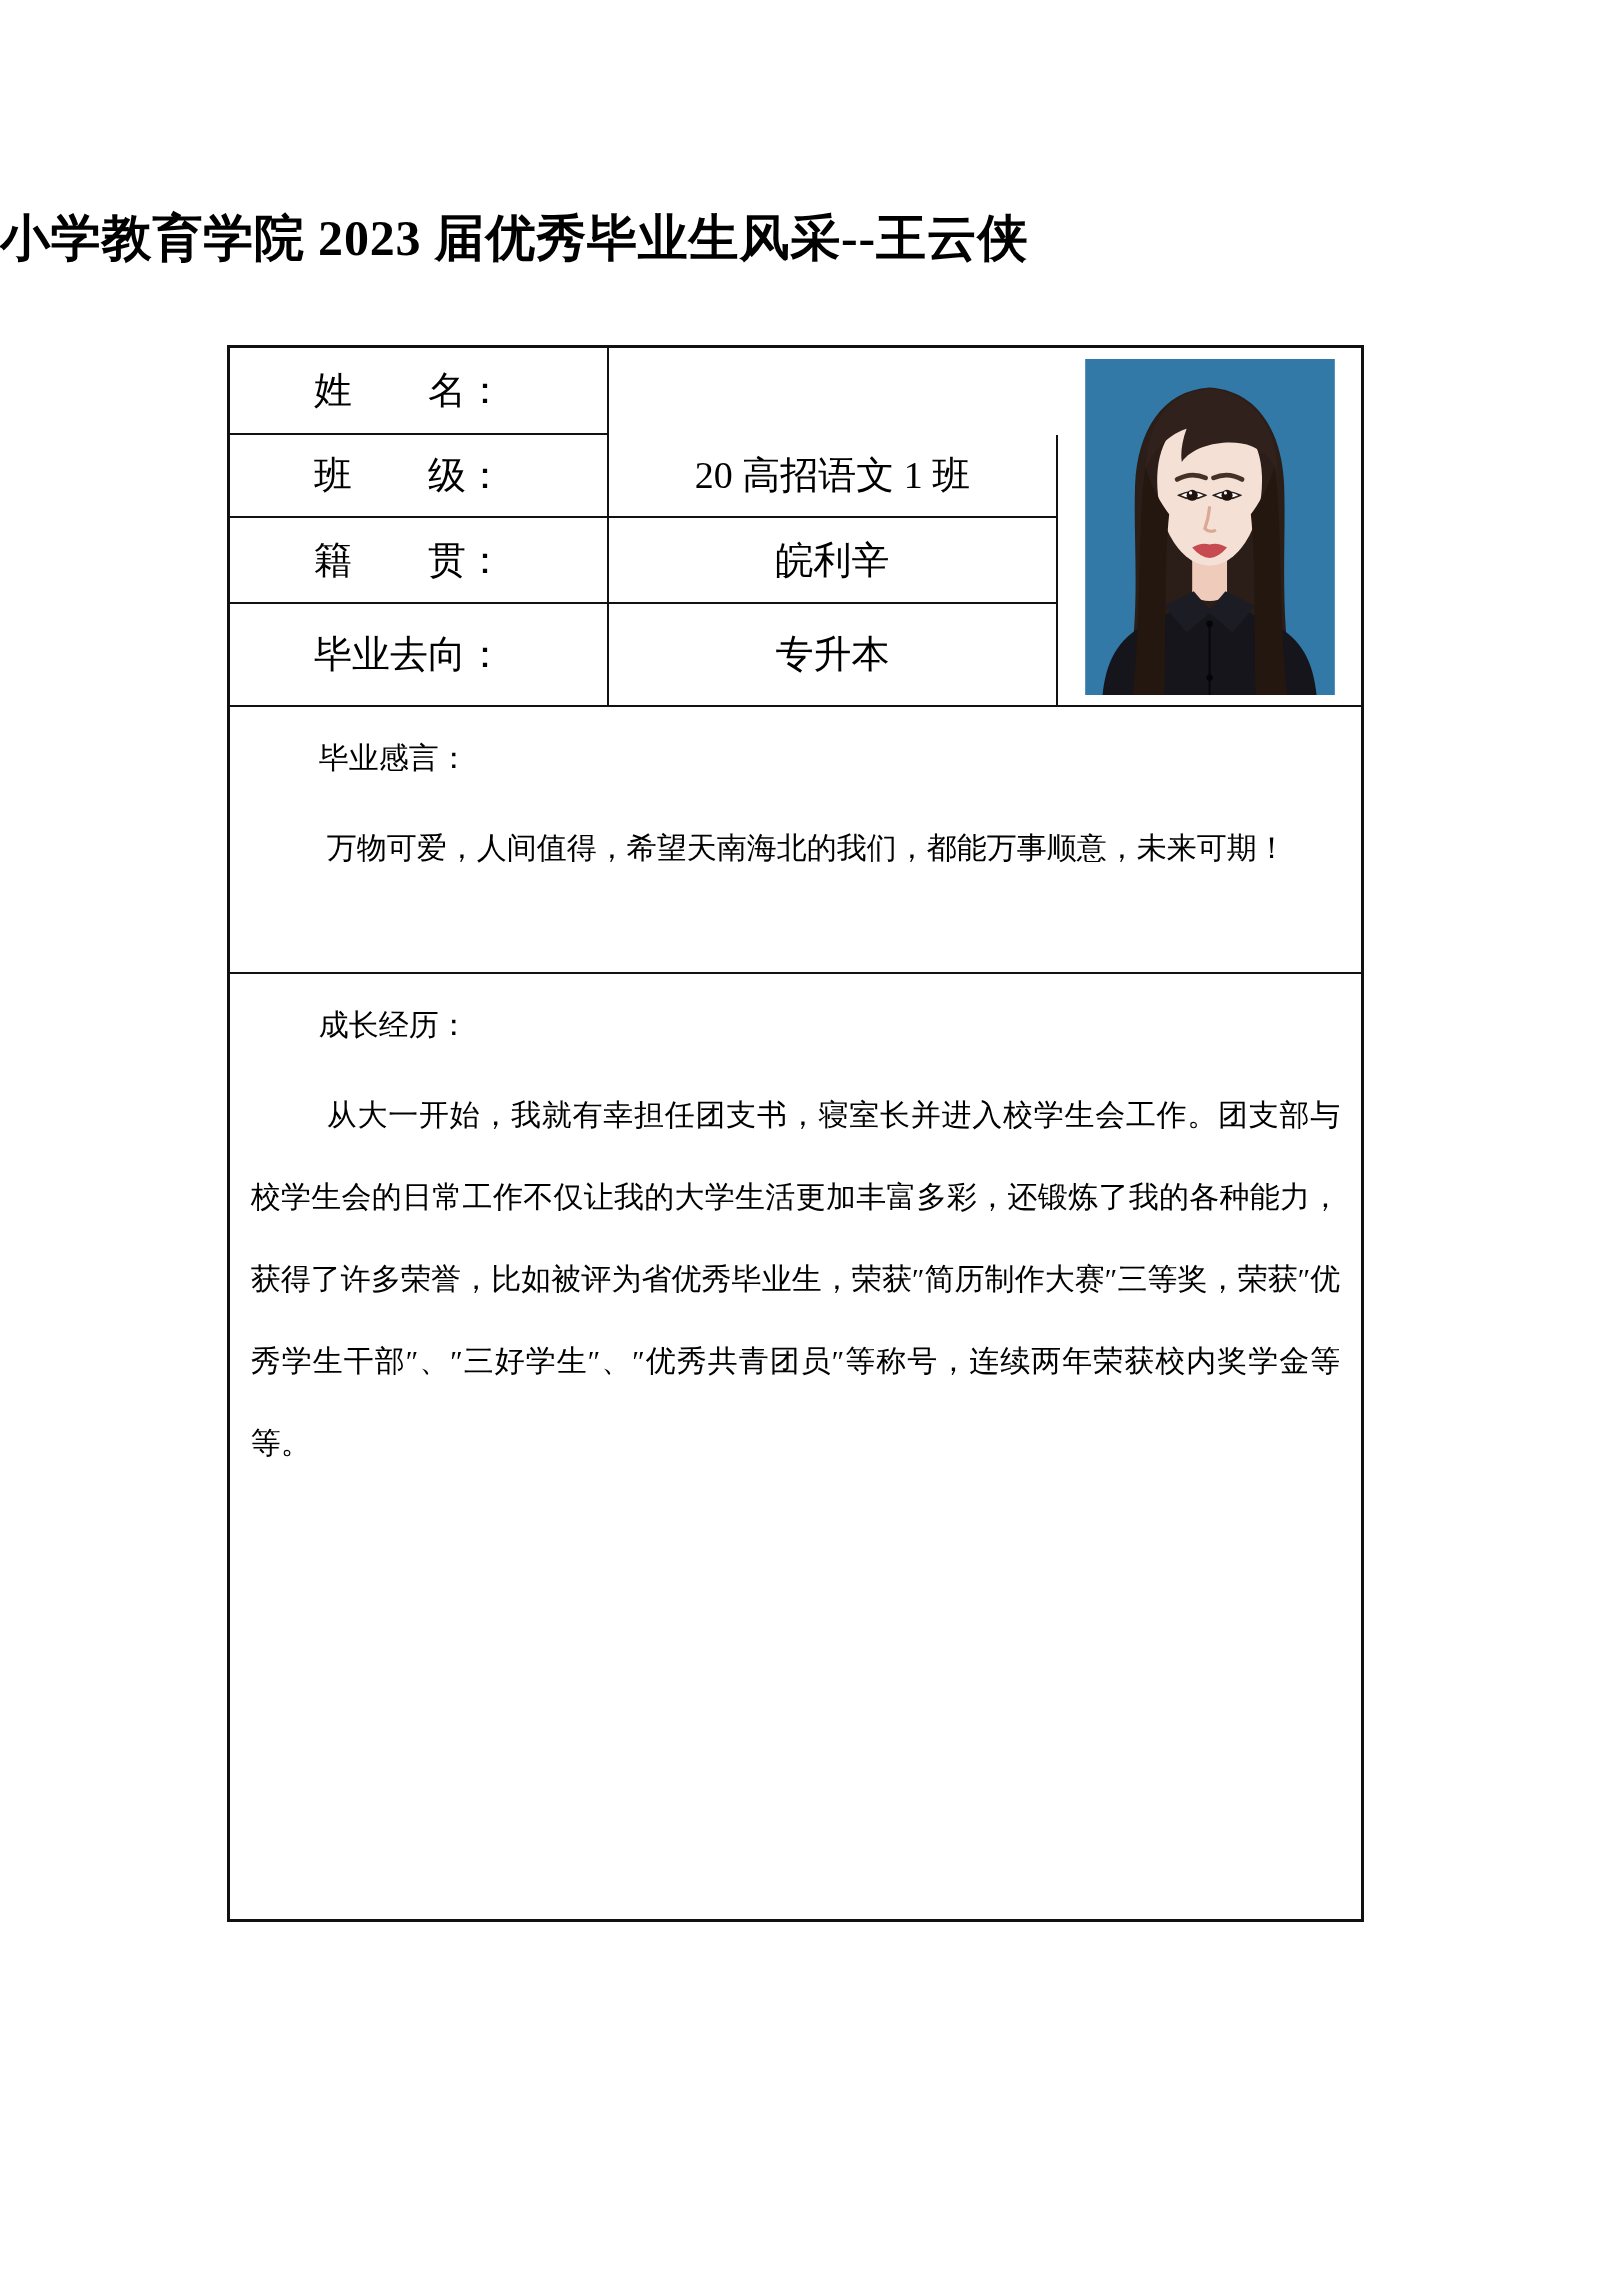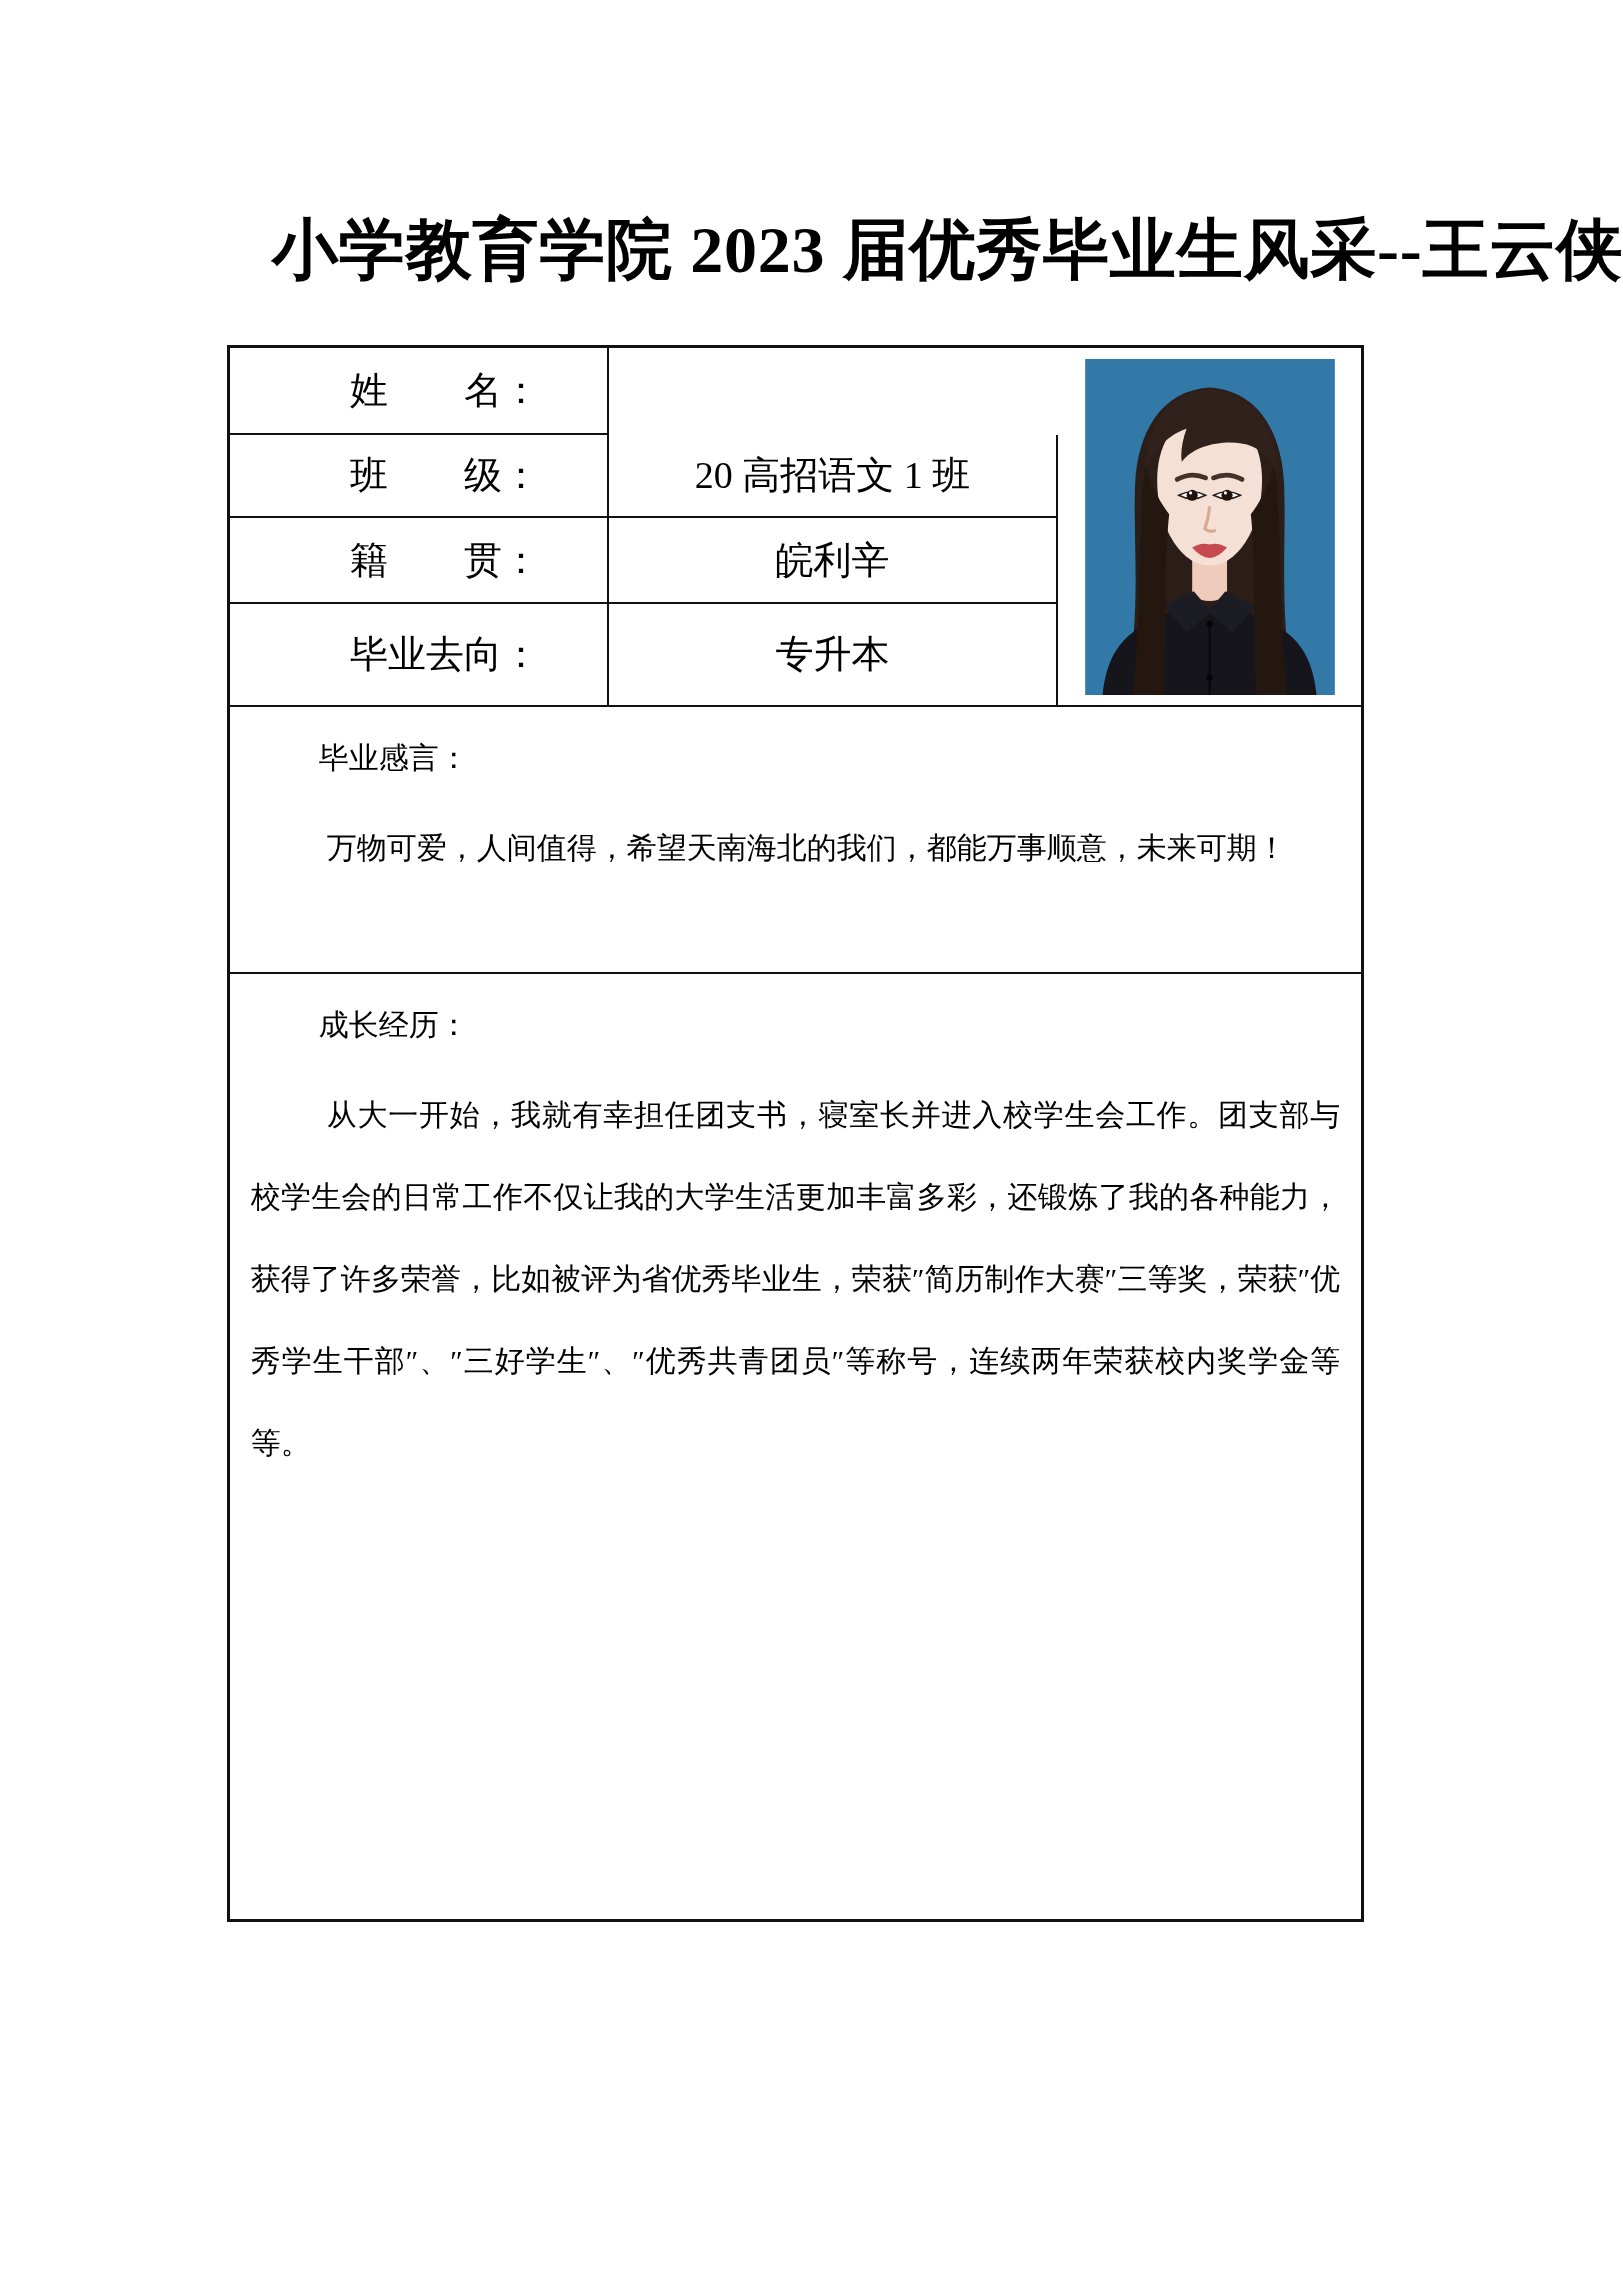--- a/index.html
+++ b/index.html
@@ -4,33 +4,33 @@
 <style>
   html,body{margin:0;padding:0;background:#ffffff;}
   body{
     width:1623px;height:2295px;position:relative;
     font-family:"Liberation Serif","DejaVu Serif",serif;
     color:#000;
   }
   .page{position:absolute;inset:0;background:#fff;}
   .doc-title{
     position:absolute;top:205px;left:0;width:100%;
-    text-align:right;font-size:66px;font-weight:bold;
+    text-align:left;font-size:50px;font-weight:bold;
     letter-spacing:0.8px;white-space:nowrap;
   }
   .tbl{
     position:absolute;left:227px;top:345px;width:1137px;height:1577px;
     box-sizing:border-box;border:3.2px solid #111;
     display:grid;
     grid-template-columns:379px 449px 1fr;
     grid-template-rows:87px 83px 86px 103px 267px 1fr;
     background:#fff;
   }
   .cell{box-sizing:border-box;border-right:2.4px solid #111;border-bottom:2.4px solid #111;}
-  .label-cell{display:flex;align-items:center;padding-left:120px;font-size:38px;white-space:nowrap;}
+  .label-cell{display:flex;align-items:center;padding-left:84px;font-size:38px;white-space:nowrap;}
   .value-cell{display:flex;align-items:center;justify-content:center;font-size:38px;white-space:nowrap;}
   .photo-cell{grid-area:1/3/5/4;border-right:none;display:flex;align-items:center;justify-content:center;}
   .text-cell{grid-column:1/span 3;border-right:none;padding:9.5px 12.7px 0 12.7px;font-size:30px;}
   .text-cell .heading{line-height:82px;text-indent:76px;}
   .text-cell .para{margin:8px;line-height:82px;text-indent:76px;text-align:justify;}
   .no-b{border-bottom:none;}
   .r1c1{grid-area:1/1/2/2}.r1c2{grid-area:1/2/2/3}
   .r2c1{grid-area:2/1/3/2}.r2c2{grid-area:2/2/3/3}
   .r3c1{grid-area:3/1/4/2}.r3c2{grid-area:3/2/4/3}
   .r4c1{grid-area:4/1/5/2}.r4c2{grid-area:4/2/5/3}

